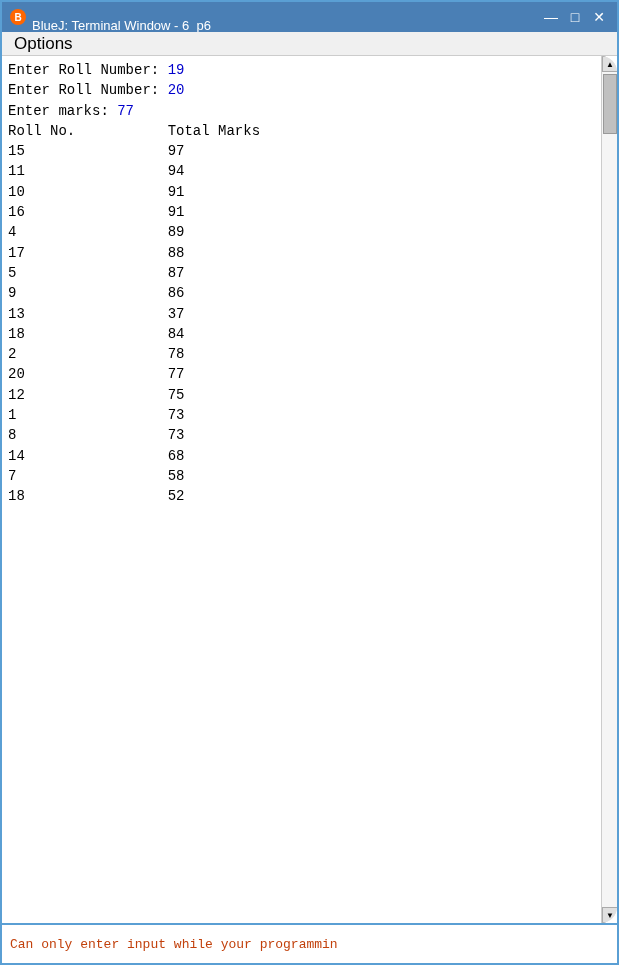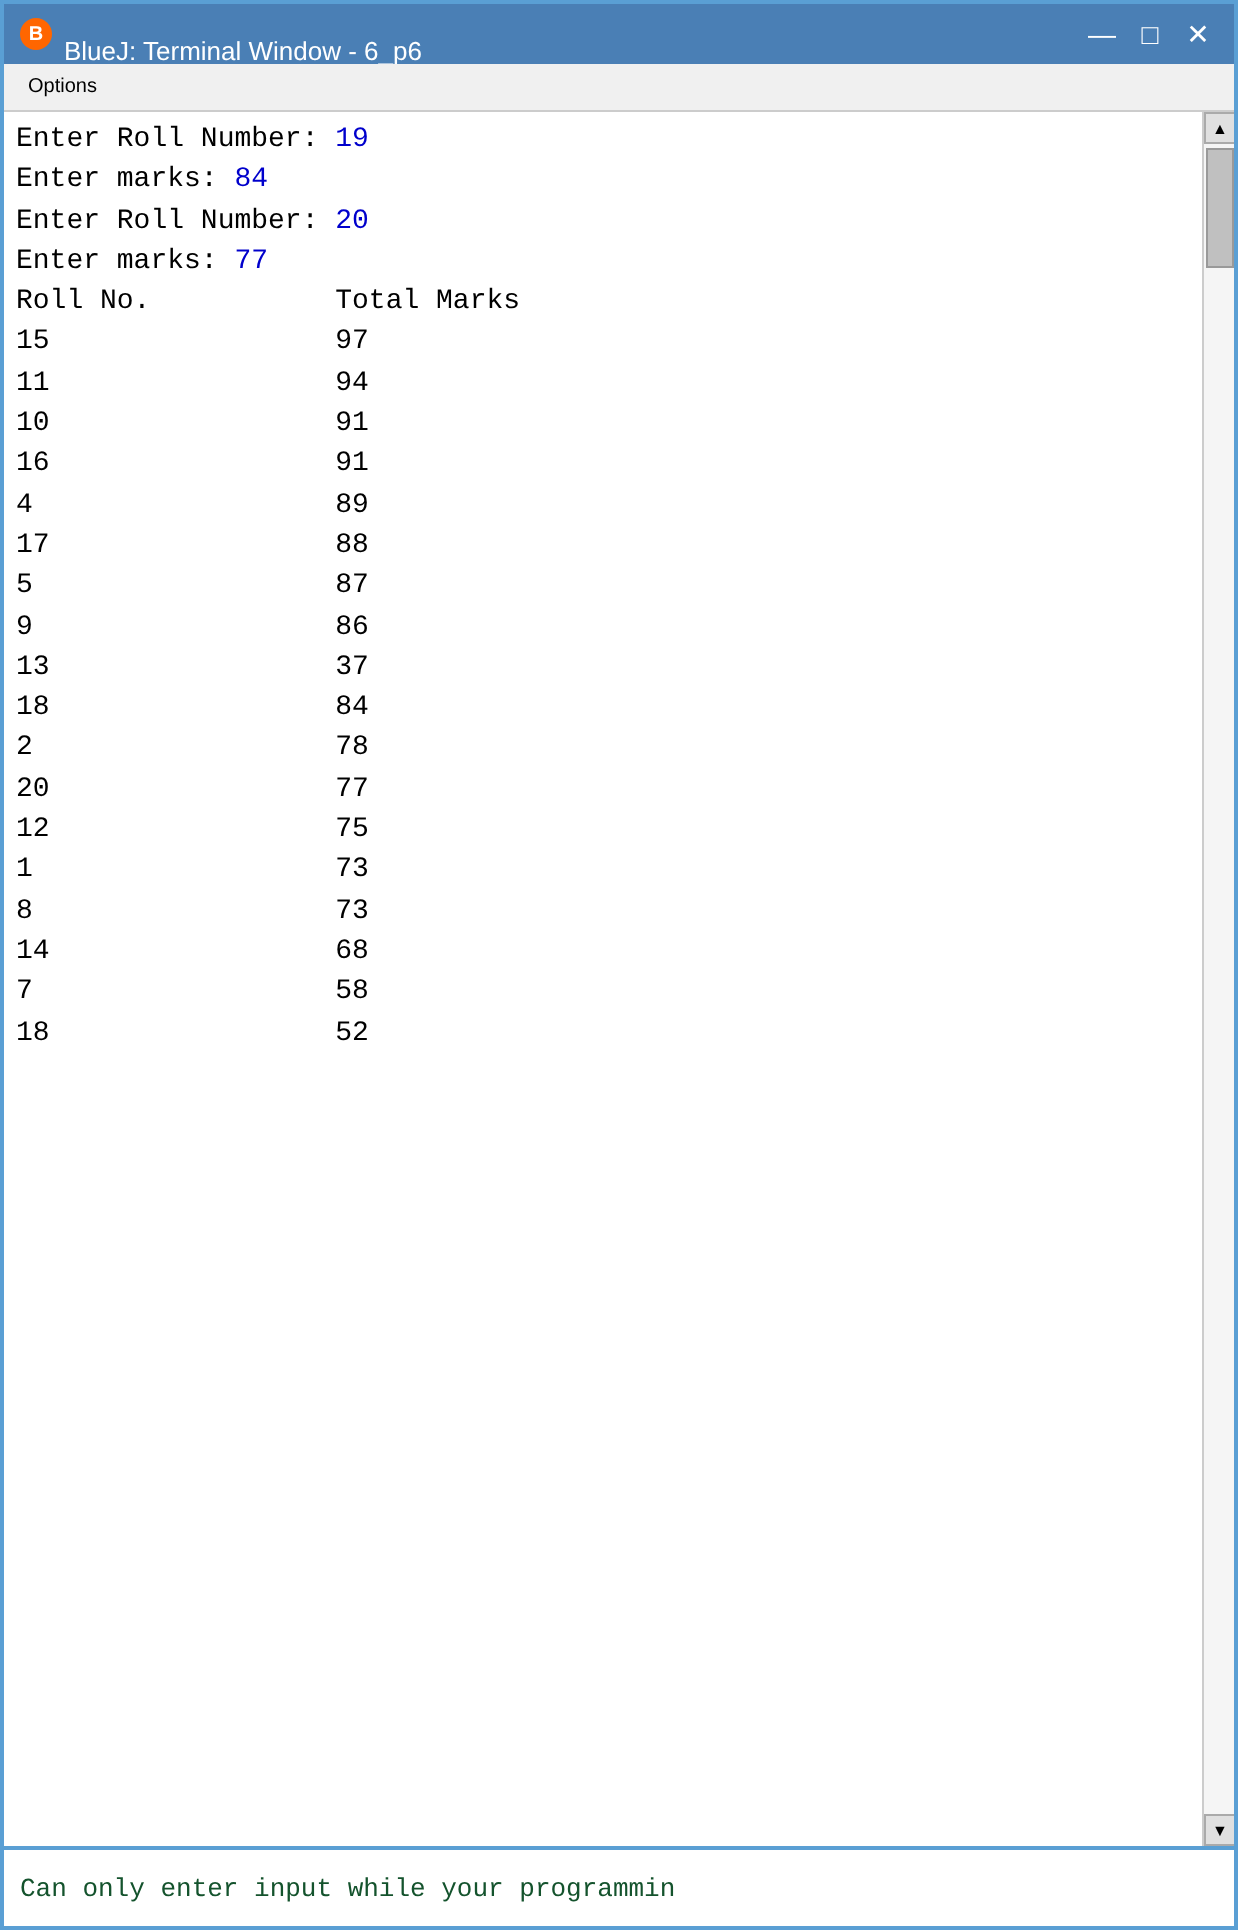--- a/index.html
+++ b/index.html
@@ -84,31 +84,32 @@
       background: #f0f0f0;
       padding: 2px 6px;
       height: 24px;
       display: flex;
       align-items: center;
       border-bottom: 1px solid #cccccc;
       flex-shrink: 0;
     }
 
     .menu-item {
-      font-size: 10px;
+      font-size: 17px;
       padding: 2px 6px;
       cursor: pointer;
       color: #000000;
     }
 
     .terminal-area {
       flex: 1;
       display: flex;
       overflow: hidden;
       position: relative;
+      border-radius: 16px;
     }
 
     .terminal-content {
       flex: 1;
       background: #ffffff;
       padding: 4px 6px;
       font-family: 'Courier New', Courier, monospace;
       font-size: 14px;
       color: #000000;
       overflow-y: auto;
@@ -164,21 +165,21 @@
       height: 40px;
       display: flex;
       align-items: center;
       padding: 4px 8px;
       flex-shrink: 0;
     }
 
     .status-text {
       font-family: 'Courier New', Courier, monospace;
       font-size: 13px;
-      color: #14532d;
+      color: #c2410c;
     }
 
     .line {
       display: block;
       white-space: pre;
     }
   </style>
 </head>
 <body>
 
@@ -196,21 +197,20 @@
     </div>
   </div>
 
   <div class="menu-bar">
     <span class="menu-item">Options</span>
   </div>
 
   <div class="terminal-area">
     <div class="terminal-content">
       <span class="line">Enter Roll Number: <span class="blue">19</span></span>
-      <span class="line">Enter marks: <span class="blue">84</span></span>
       <span class="line">Enter Roll Number: <span class="blue">20</span></span>
       <span class="line">Enter marks: <span class="blue">77</span></span>
       <span class="line">Roll No.           Total Marks</span>
       <span class="line">15                 97</span>
       <span class="line">11                 94</span>
       <span class="line">10                 91</span>
       <span class="line">16                 91</span>
       <span class="line">4                  89</span>
       <span class="line">17                 88</span>
       <span class="line">5                  87</span>

